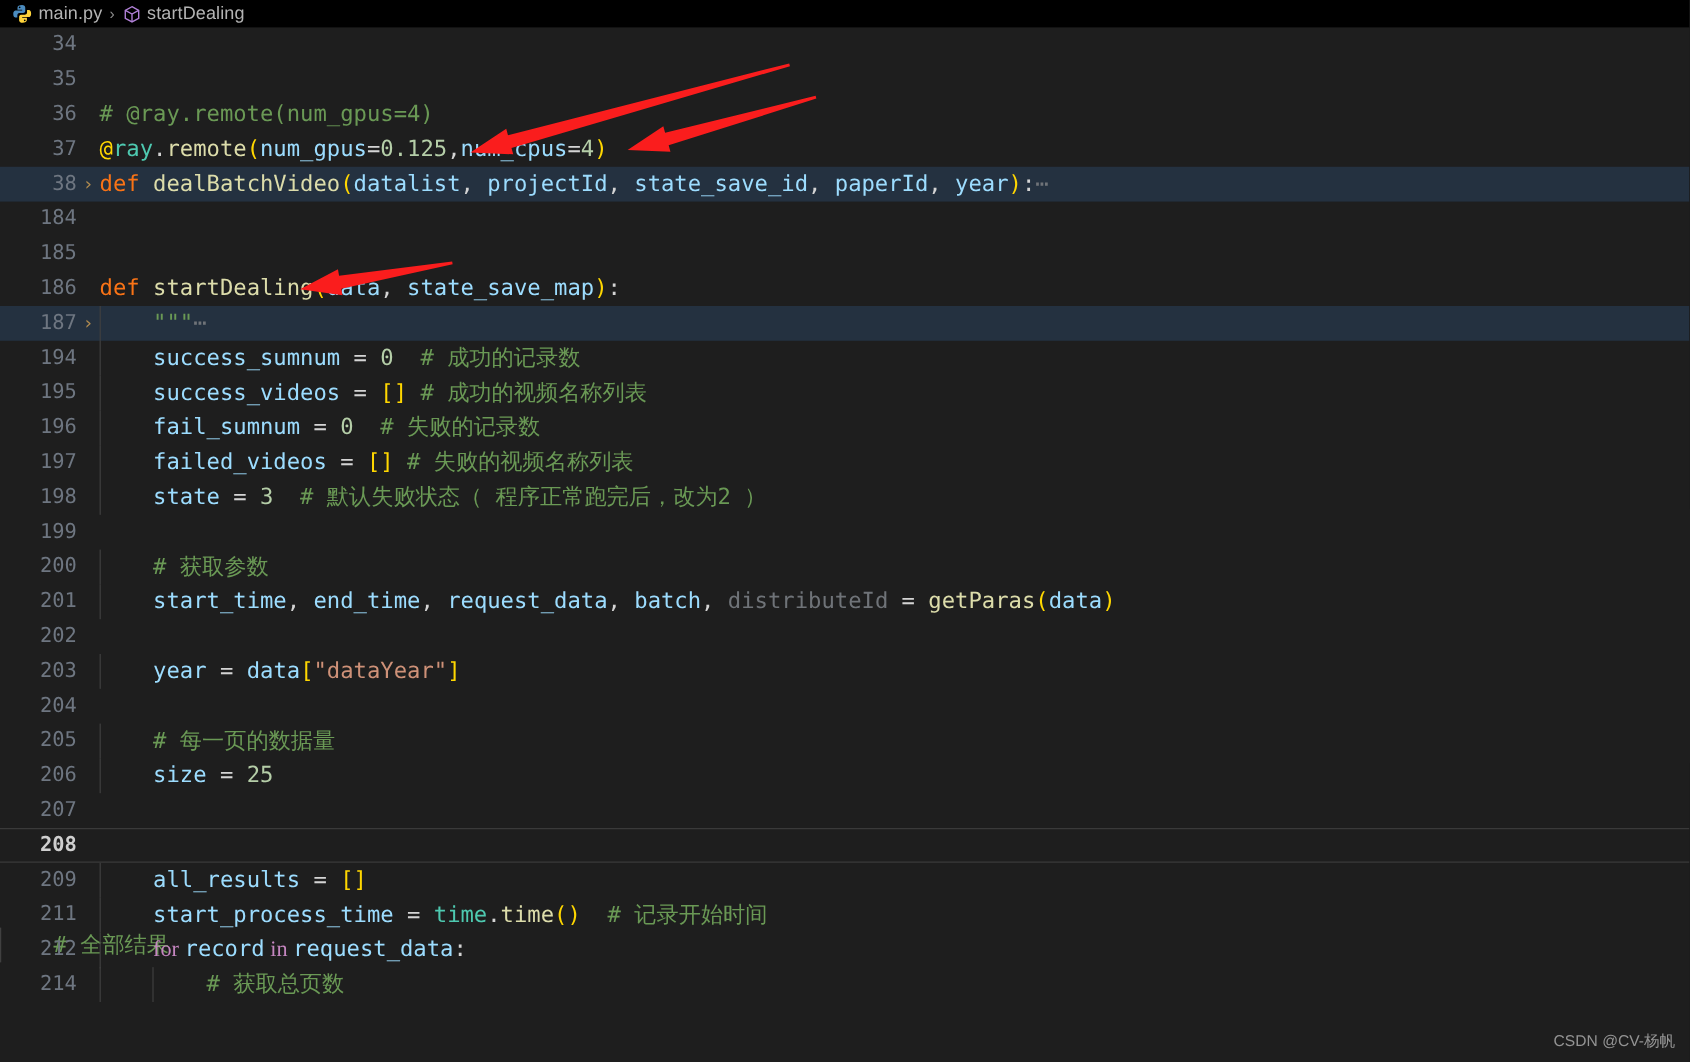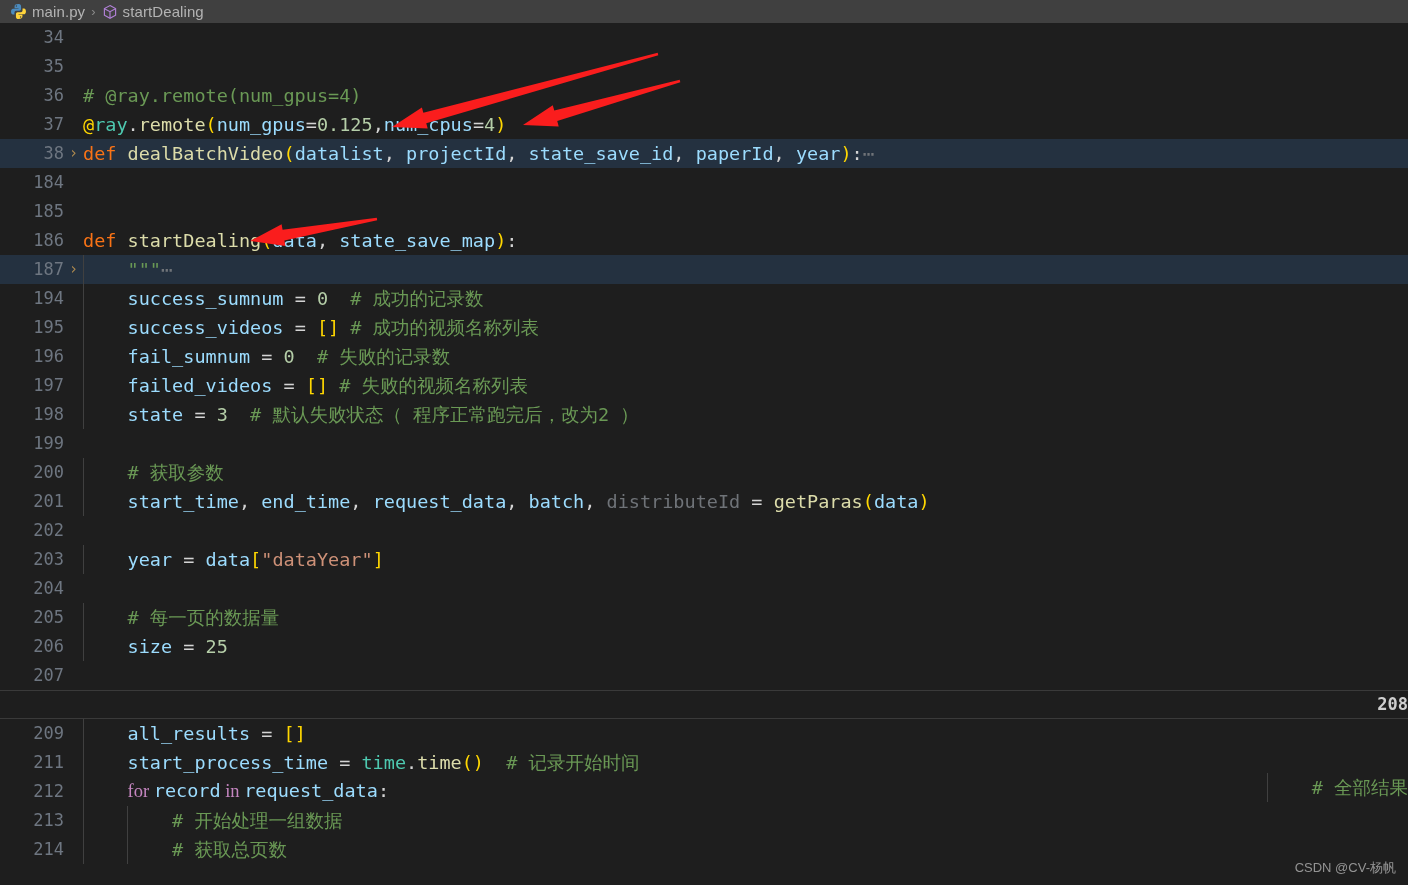--- a/index.html
+++ b/index.html
@@ -6,21 +6,21 @@
   html, body {
     width: 1408px; height: 885px;
     background: #1e1e1e;
     font-family: "DejaVu Sans Mono", "Liberation Mono", monospace;
     overflow: hidden;
   }
 
   
   #breadcrumb {
     height: 23px;
-    background: #404040;
+    background: #000000;
     display: flex;
     align-items: center;
     padding-left: 10px;
     gap: 5px;
     font-family: "Liberation Sans", sans-serif;
     font-size: 15px;
     color: #a9a9a9;
     white-space: nowrap;
   }
   #breadcrumb .crumb { display: flex; align-items: center; gap: 5px; }
@@ -31,21 +31,21 @@
   #editor {
     position: relative;
     height: 862px;
     background: #1e1e1e;
     overflow: hidden;
   }
   .row {
     position: relative;
     height: 29px;
     display: flex;
-    align-items: flex-end;
+    align-items: flex-start;
     white-space: pre;
     font-size: 18.5px;
     line-height: 29px;
     font-family: "DejaVu Sans Mono", "Liberation Mono", monospace;
   }
   .row.folded  { background: #243140; }
   .row.current { box-shadow: inset 0 1px 0 #3a3a3a, inset 0 -1px 0 #3a3a3a; flex-direction: column; }
 
   .lnum {
     width: 64px;
@@ -156,21 +156,20 @@
       <div class="row"><div class="lnum">202</div><div class="fold"></div><div class="code"><span class="guide" style="left: 0px;"></span></div></div>
       <div class="row"><div class="lnum">203</div><div class="fold"></div><div class="code"><span class="guide" style="left: 0px;"></span><span class="op">    </span><span class="var">year</span><span class="op"> = </span><span class="var">data</span><span class="p0">[</span><span class="str">"dataYear"</span><span class="p0">]</span></div></div>
       <div class="row"><div class="lnum">204</div><div class="fold"></div><div class="code"><span class="guide" style="left: 0px;"></span></div></div>
       <div class="row"><div class="lnum">205</div><div class="fold"></div><div class="code"><span class="guide" style="left: 0px;"></span><span class="op">    </span><span class="com"># 每一页的数据量</span></div></div>
       <div class="row"><div class="lnum">206</div><div class="fold"></div><div class="code"><span class="guide" style="left: 0px;"></span><span class="op">    </span><span class="var">size</span><span class="op"> = </span><span class="num">25</span></div></div>
       <div class="row"><div class="lnum">207</div><div class="fold"></div><div class="code"><span class="guide" style="left: 0px;"></span></div></div>
       <div class="row current"><div class="lnum">208</div><div class="fold"></div><div class="code"><span class="guide" style="left: 0px;"></span><span class="op">    </span><span class="com"># 全部结果</span></div></div>
       <div class="row"><div class="lnum">209</div><div class="fold"></div><div class="code"><span class="guide" style="left: 0px;"></span><span class="op">    </span><span class="var">all_results</span><span class="op"> = </span><span class="p0">[]</span></div></div>
       <div class="row"><div class="lnum">211</div><div class="fold"></div><div class="code"><span class="guide" style="left: 0px;"></span><span class="op">    </span><span class="var">start_process_time</span><span class="op"> = </span><span class="at">time</span><span class="op">.</span><span class="fn">time</span><span class="p0">()</span><span class="com">  # 记录开始时间</span></div></div>
       <div class="row"><div class="lnum">212</div><div class="fold"></div><div class="code"><span class="guide" style="left: 0px;"></span><span class="op">    </span><span class="kw">for </span><span class="var">record</span><span class="kw"> in </span><span class="var">request_data</span><span class="op">:</span></div></div>
-      <div class="row"><div class="lnum">213</div><div class="fold"></div><div class="code"><span class="guide" style="left: 0px;"></span><span class="guide" style="left: 44.48px;"></span><span class="op">        </span><span class="com"># 开始处理一组数据</span></div></div>
       <div class="row"><div class="lnum">214</div><div class="fold"></div><div class="code"><span class="guide" style="left: 0px;"></span><span class="guide" style="left: 44.48px;"></span><span class="op">        </span><span class="com"># 获取总页数</span></div></div>
     </div>
 
   <svg id="arrows" width="1408" height="862">
       <g>
         <polygon points="657.6824189474906,29.842786849760568 423.33212609944957,89.69797657363858 421.87654627544856,84.3940829683745 392,104 427.6988655714527,105.6096573894308 426.2432857474517,100.30576378416671 658.3175810525094,32.157213150239436" fill="#fa1d1d"></polygon>
       </g>
       <g>
         <polygon points="679.6761711107384,56.84451964513472 554.2543943120672,87.52889651112193 552.7701785696182,82.23294488465606 523,102 558.7070415394143,103.41675139051952 557.2228257969653,98.12079976405366 680.3238288892616,59.15548035486528" fill="#fa1d1d"></polygon>
       </g>

